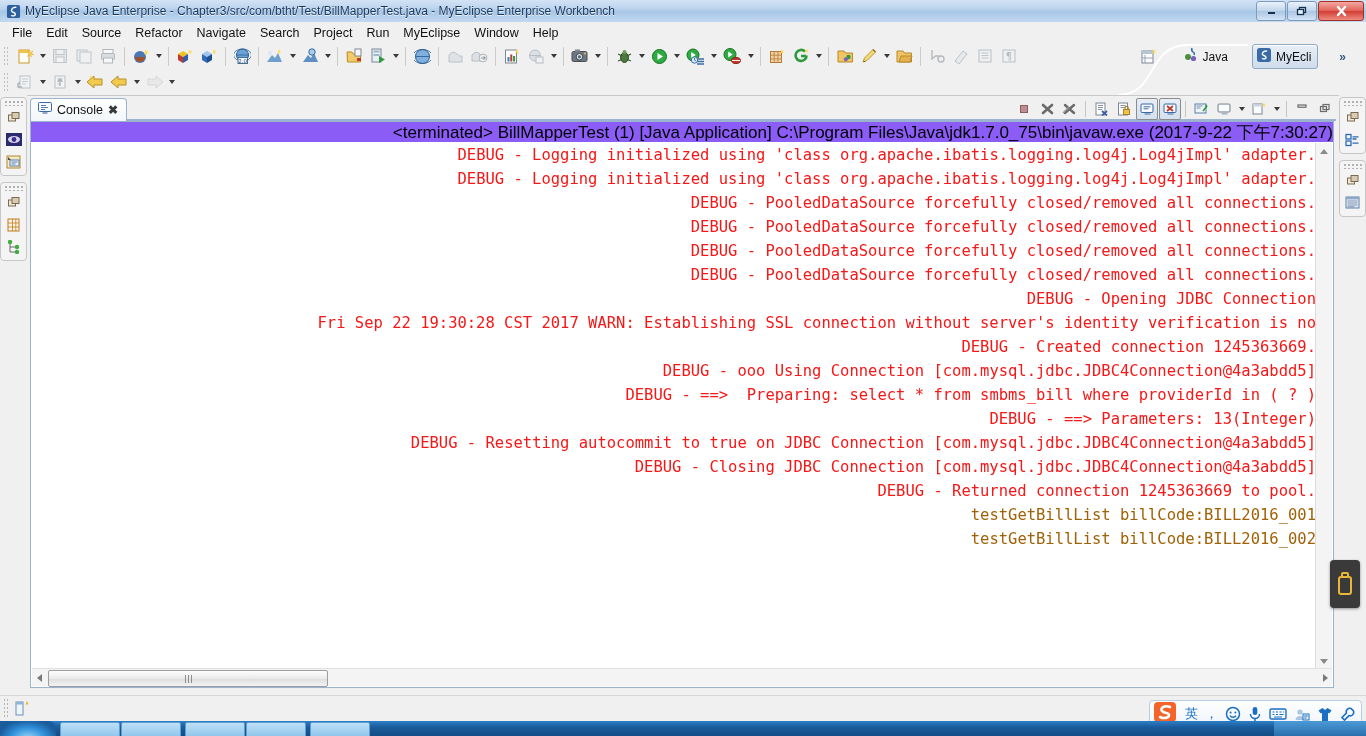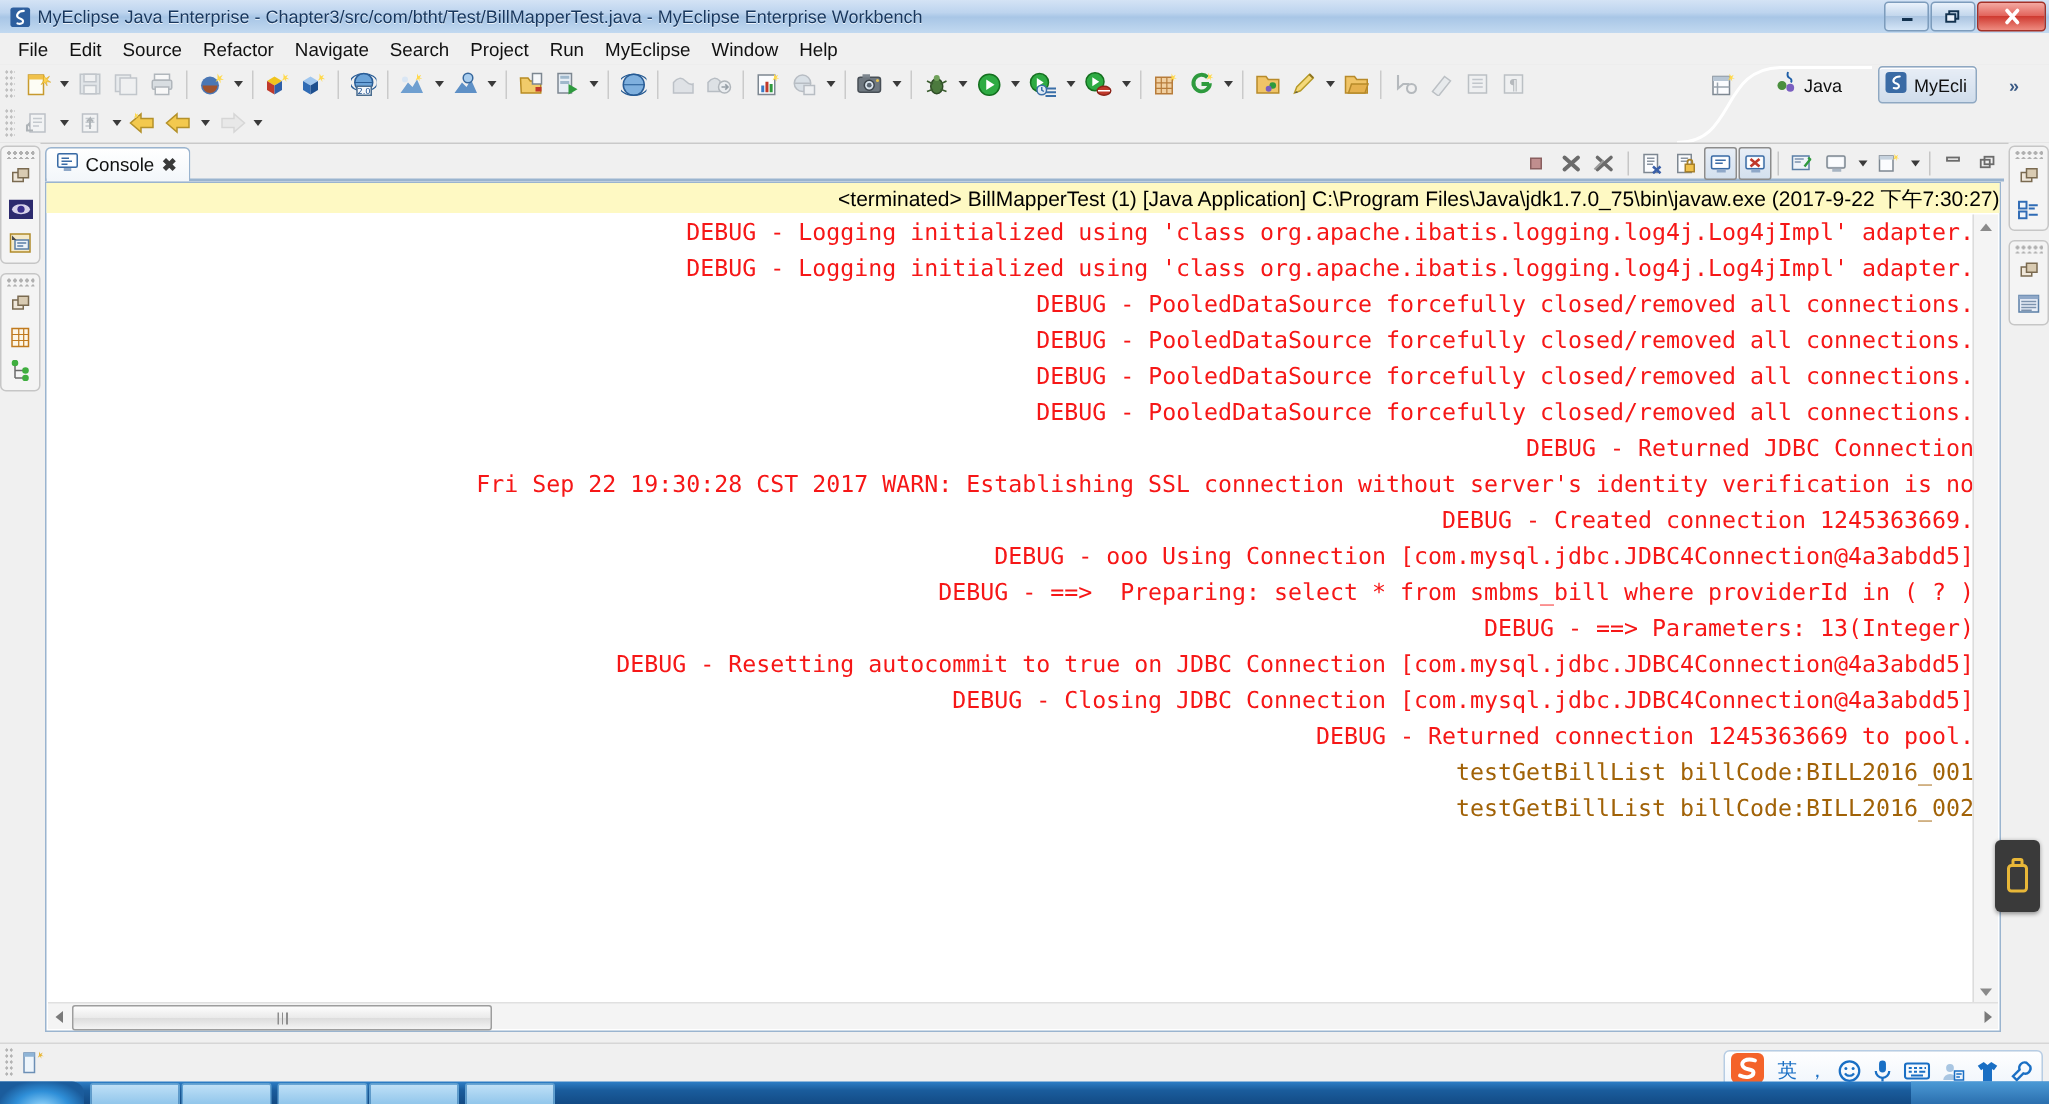--- a/index.html
+++ b/index.html
@@ -139,22 +139,22 @@
     border-color:#8c8c8c;background:linear-gradient(to bottom,#e8eef6,#d3e0ee);
   }
   .vsep{width:1px;height:16px;background:#c6c6c6;margin:0 3px;}
 
   .console-body{
     position:absolute;left:0;top:23px;width:1304px;height:567px;
     border:1px solid #9ab4cf;background:#fff;box-sizing:border-box;
   }
   .launchline{
     height:19px;line-height:19px;padding:1px 0 0 6px;
-    font-size:14px;color:#000;white-space:nowrap;overflow:hidden;
-    background:#fef9c3;
+    font-size:17px;color:#000;white-space:nowrap;overflow:hidden;
+    background:#8b5cf6;
   }
   .logarea{
     position:absolute;left:1px;top:21px;right:17px;bottom:18px;
     overflow:hidden;background:#fff;padding-left:5px;
   }
   .logline{
     font-family:"DejaVu Sans Mono","Liberation Mono",monospace;
     font-size:15.5px;line-height:24px;white-space:pre;color:#f61717;
   }
   .logline.plain{color:#a16207;}
@@ -838,21 +838,21 @@
     <div class="console-body">
       <div class="launchline">&lt;terminated&gt; BillMapperTest (1) [Java Application] C:\Program Files\Java\jdk1.7.0_75\bin\javaw.exe (2017-9-22 下午7:30:27)</div>
 
       <div class="logarea">
         <div class="logline">DEBUG - Logging initialized using 'class org.apache.ibatis.logging.log4j.Log4jImpl' adapter.</div>
         <div class="logline">DEBUG - Logging initialized using 'class org.apache.ibatis.logging.log4j.Log4jImpl' adapter.</div>
         <div class="logline">DEBUG - PooledDataSource forcefully closed/removed all connections.</div>
         <div class="logline">DEBUG - PooledDataSource forcefully closed/removed all connections.</div>
         <div class="logline">DEBUG - PooledDataSource forcefully closed/removed all connections.</div>
         <div class="logline">DEBUG - PooledDataSource forcefully closed/removed all connections.</div>
-        <div class="logline">DEBUG - Returned JDBC Connection</div>
+        <div class="logline">DEBUG - Opening JDBC Connection</div>
         <div class="logline">Fri Sep 22 19:30:28 CST 2017 WARN: Establishing SSL connection without server's identity verification is no</div>
         <div class="logline">DEBUG - Created connection 1245363669.</div>
         <div class="logline">DEBUG - ooo Using Connection [com.mysql.jdbc.JDBC4Connection@4a3abdd5]</div>
         <div class="logline">DEBUG - ==&gt;  Preparing: select * from smbms_bill where providerId in ( ? )</div>
         <div class="logline">DEBUG - ==&gt; Parameters: 13(Integer)</div>
         <div class="logline">DEBUG - Resetting autocommit to true on JDBC Connection [com.mysql.jdbc.JDBC4Connection@4a3abdd5]</div>
         <div class="logline">DEBUG - Closing JDBC Connection [com.mysql.jdbc.JDBC4Connection@4a3abdd5]</div>
         <div class="logline">DEBUG - Returned connection 1245363669 to pool.</div>
         <div class="logline plain">testGetBillList billCode:BILL2016_001</div>
         <div class="logline plain">testGetBillList billCode:BILL2016_002</div>

